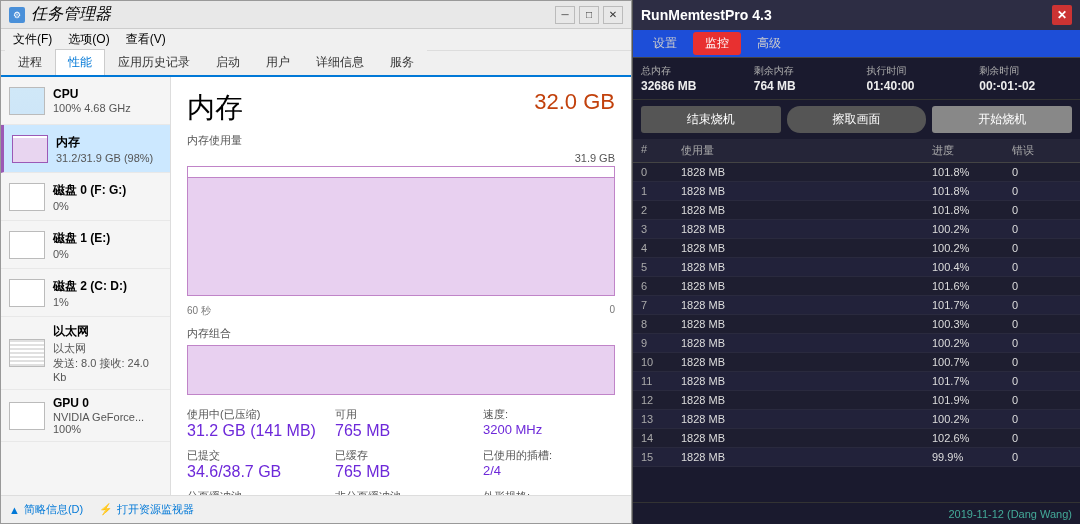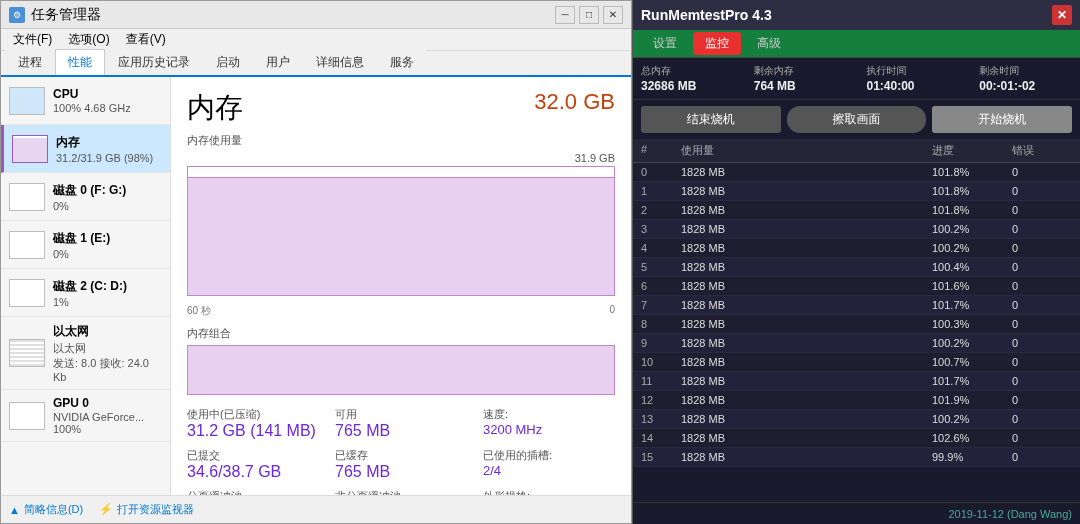--- a/index.html
+++ b/index.html
@@ -25,21 +25,21 @@
       color: #000;
     }
     .tm-title-icon {
       width: 16px; height: 16px;
       background: #4a90d9;
       margin-right: 6px;
       border-radius: 2px;
       display: flex; align-items: center; justify-content: center;
       color: white; font-size: 9px;
     }
-    .tm-title-text { flex: 1; font-size: 14px; }
+    .tm-title-text { flex: 1; font-size: 16px; font-style: italic; }
     .tm-controls { display: flex; gap: 4px; }
     .tm-ctrl-btn {
       width: 20px; height: 18px;
       background: #e8e8e8;
       border: 1px solid #bbb;
       display: flex; align-items: center; justify-content: center;
       cursor: pointer; font-size: 10px; color: #333;
     }
     .tm-menubar {
       height: 22px;
@@ -225,21 +225,21 @@
     }
     .mt-title { flex: 1; }
     .mt-close {
       width: 20px; height: 20px;
       background: #cc3333;
       display: flex; align-items: center; justify-content: center;
       cursor: pointer; color: white; font-size: 12px; border-radius: 2px;
     }
     .mt-tabs {
       height: 28px;
-      background: #15803d;
+      background: #1d4ed8;
       display: flex;
       align-items: center;
       padding: 0 8px;
       gap: 4px;
       border-bottom: 1px solid #444;
     }
     .mt-tab {
       padding: 3px 12px;
       font-size: 12px;
       cursor: pointer;

